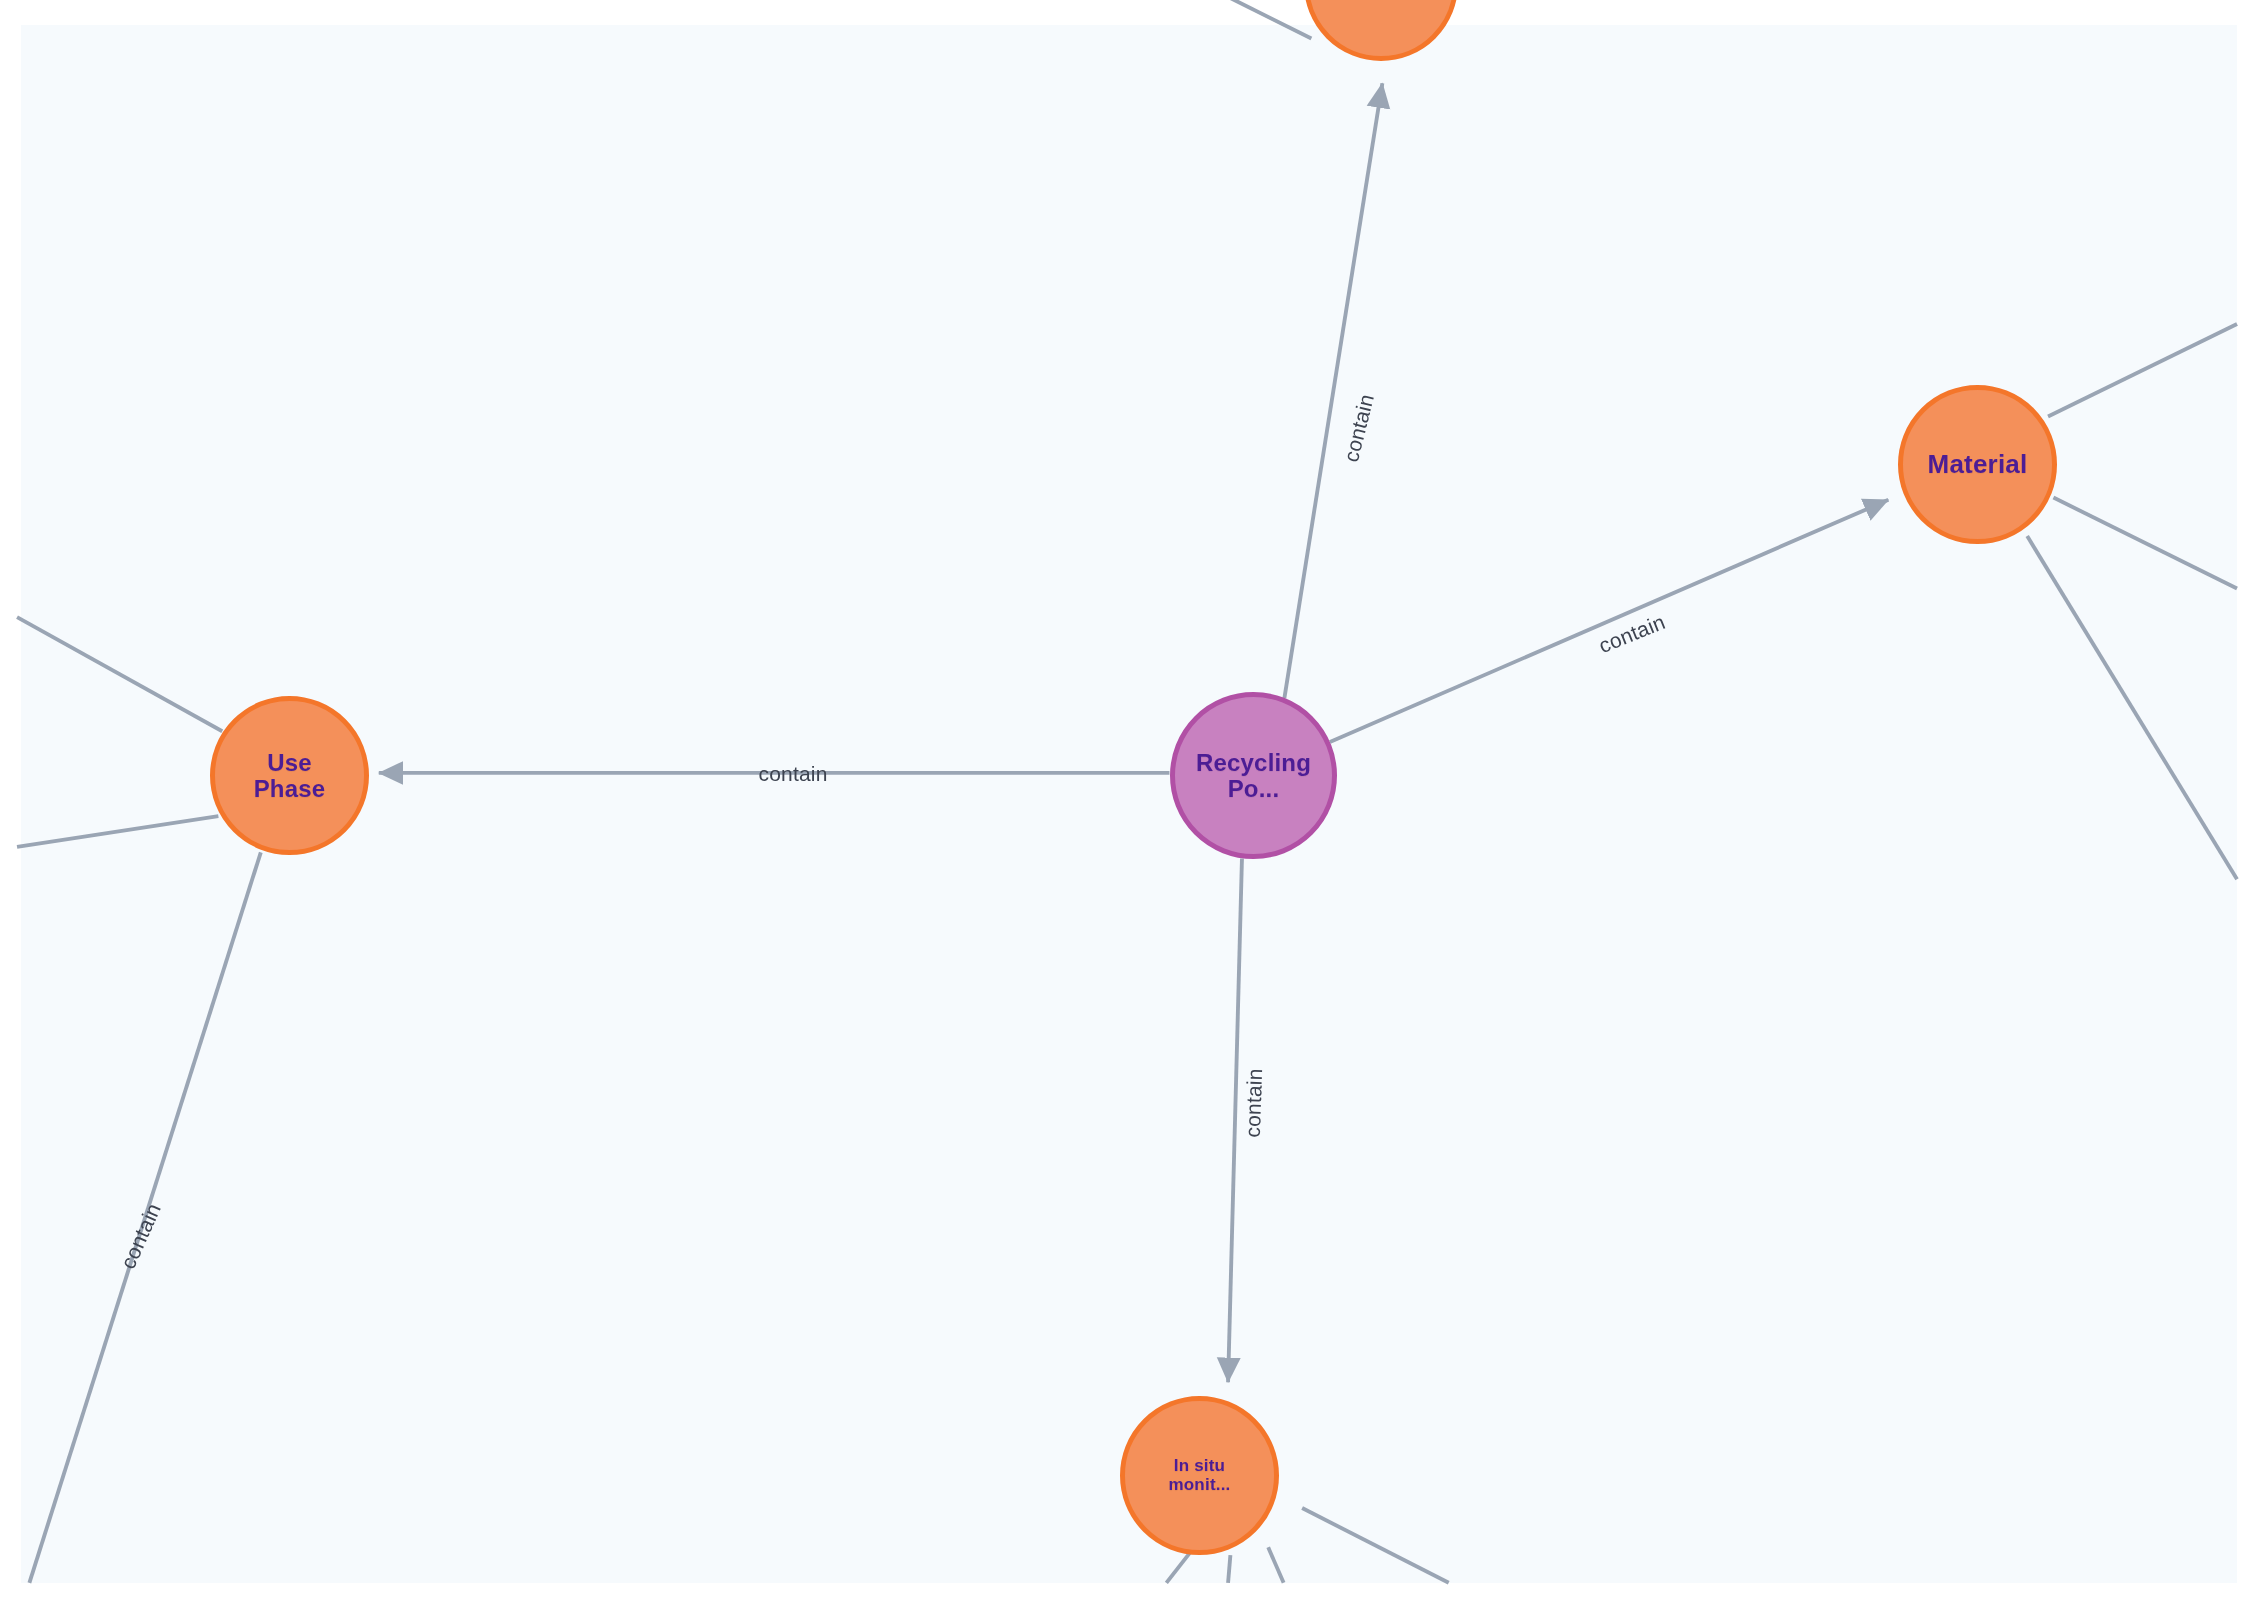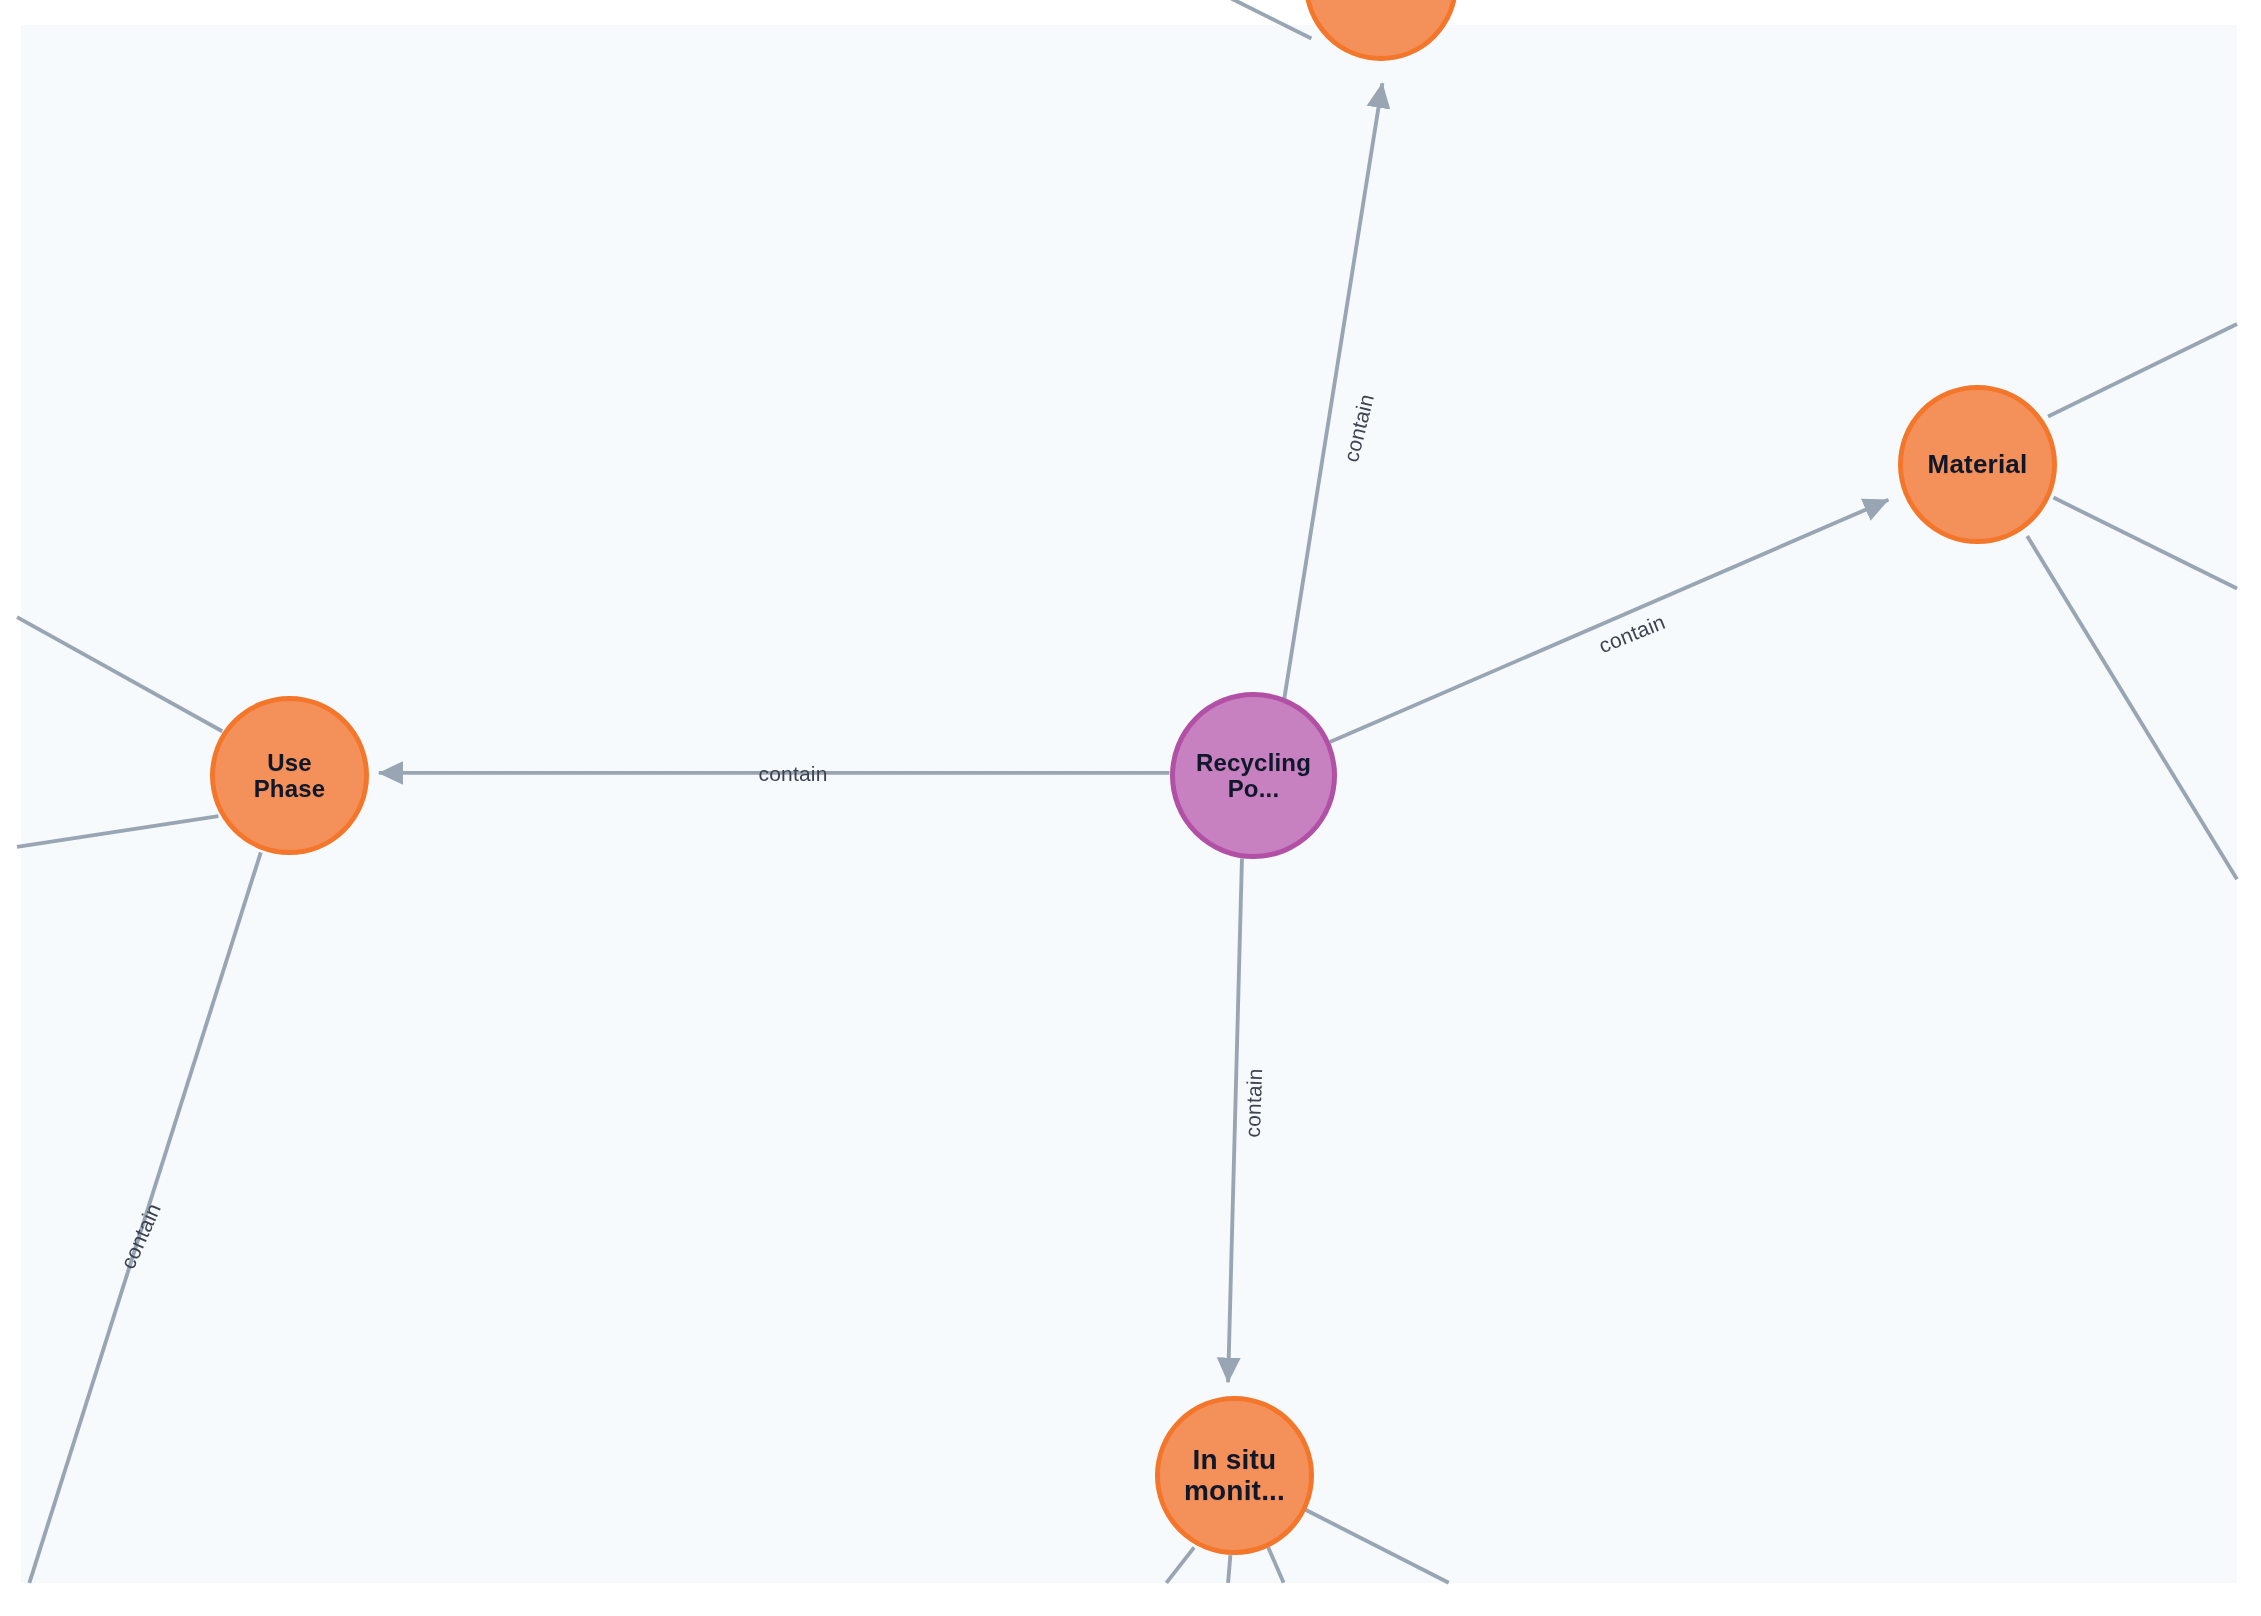--- a/index.html
+++ b/index.html
@@ -39,21 +39,21 @@
   }
 
   .graph-node {
     position: absolute;
     border-radius: 50%;
     box-sizing: border-box;
     display: flex;
     align-items: center;
     justify-content: center;
     text-align: center;
-    color: #0f172a;
+    color: #4c1d95;
     line-height: 1.08;
     letter-spacing: 0.2px;
     font-weight: bold;
     user-select: none;
   }
 
   .graph-node .node-label {
     display: block;
     padding: 0 4.6px;
     white-space: pre-line;
@@ -134,21 +134,21 @@
   <div class="graph-node node-orange" style="left:210px; top:696px; width:159px; height:159px; font-size:24px;">
     <span class="node-label">Use
 Phase</span>
   </div>
 
   <div class="graph-node node-purple" style="left:1170px; top:692px; width:167px; height:167px; font-size:24px;">
     <span class="node-label">Recycling
 Po...</span>
   </div>
 
-  <div class="graph-node node-orange" style="left:1155px; top:1396px; width:159px; height:159px; font-size:28px;">
+  <div class="graph-node node-orange" style="left:1120px; top:1396px; width:159px; height:159px; font-size:17px;">
     <span class="node-label">In situ
 monit...</span>
   </div>
 
   <div class="edge-label" style="left:1359px; top:428px; transform: translate(-50%,-50%) rotate(-76deg);">contain</div>
 
   <div class="edge-label" style="left:1632px; top:634px; transform: translate(-50%,-50%) rotate(-22deg);">contain</div>
 
   <div class="edge-label" style="left:793px; top:774px; transform: translate(-50%,-50%) rotate(0deg);">contain</div>
 

